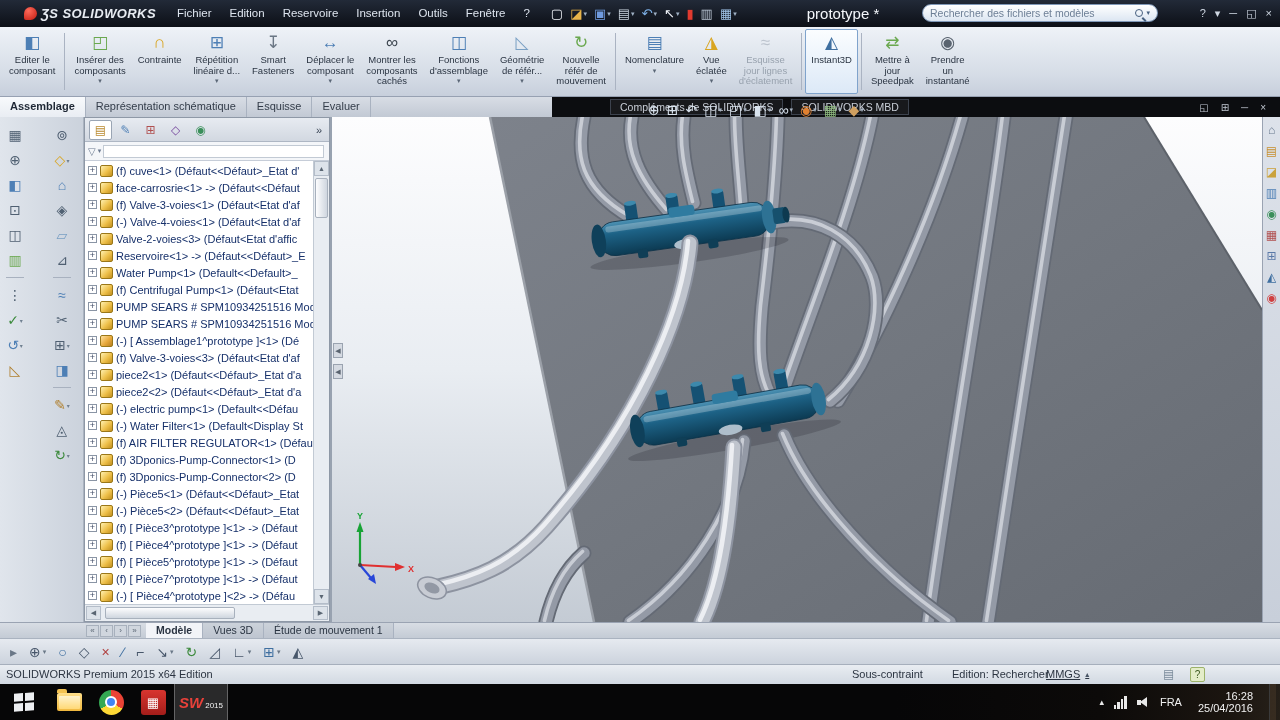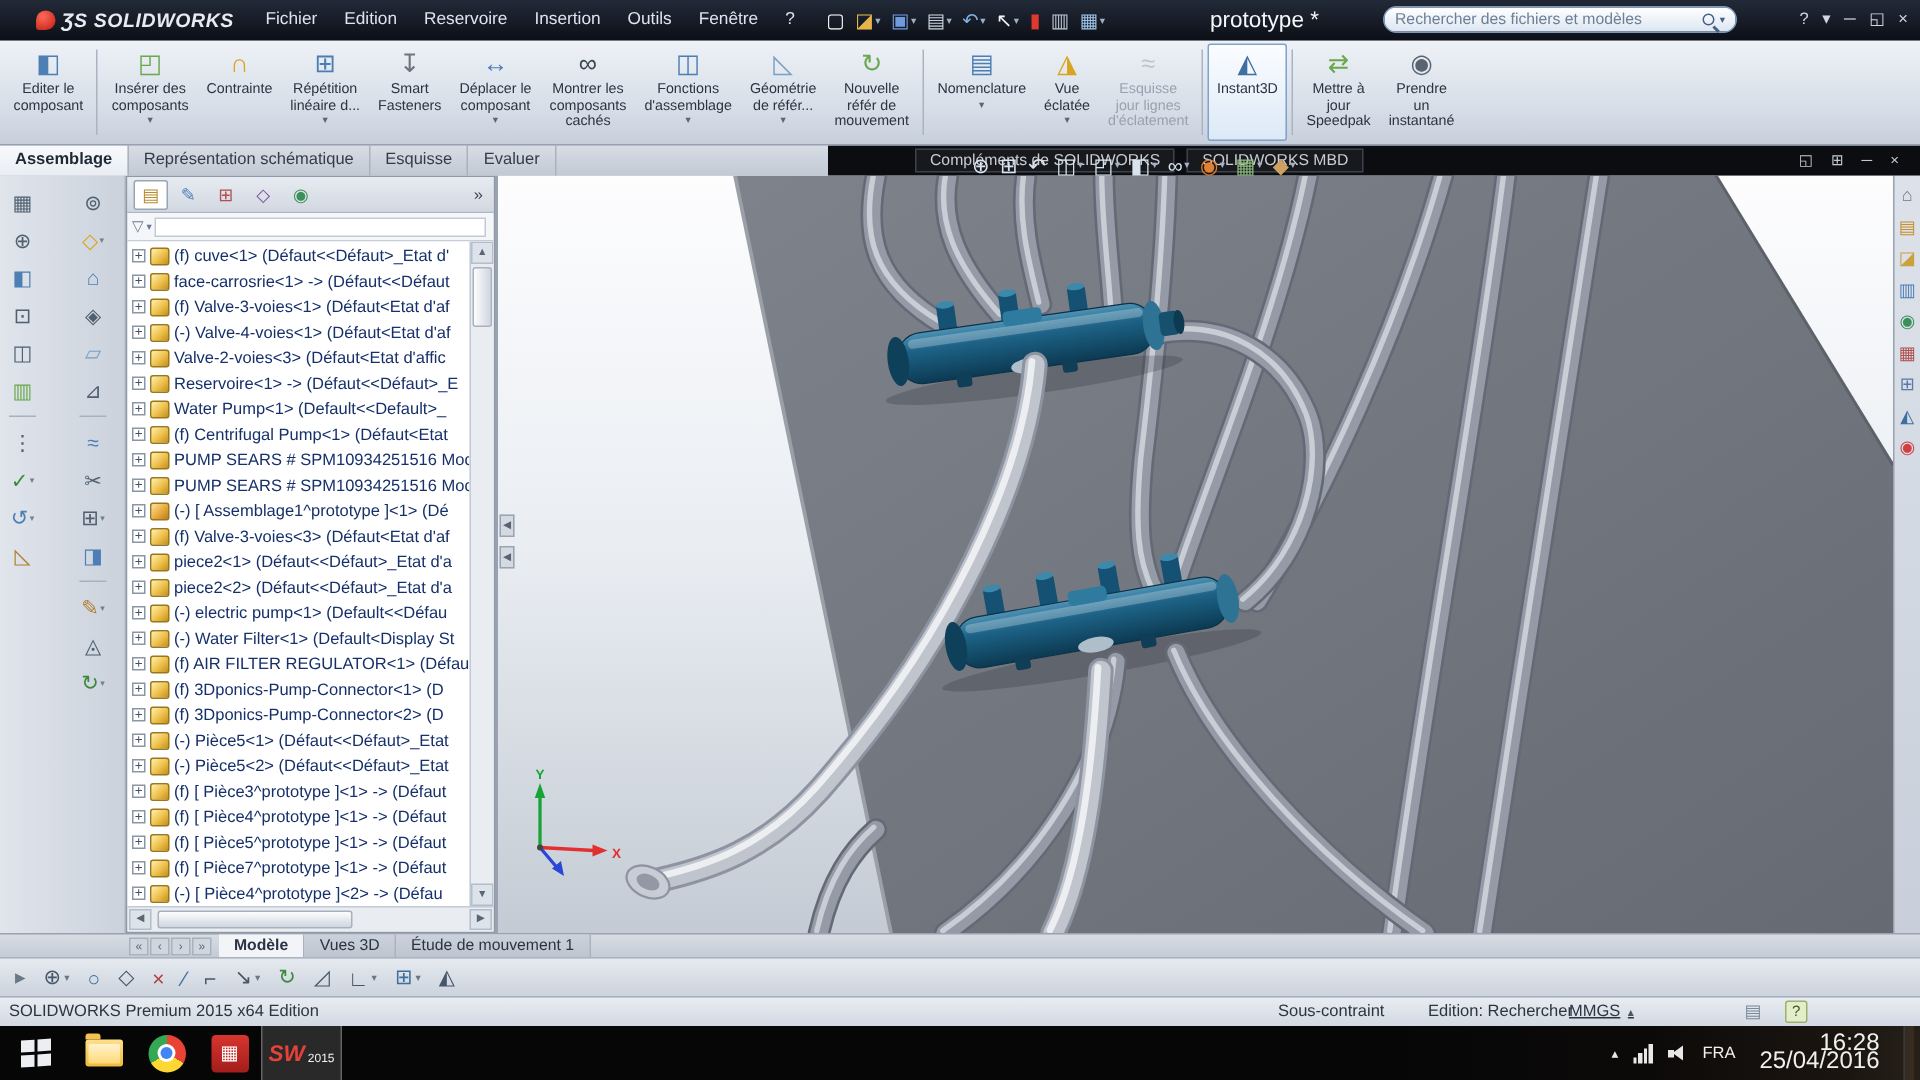--- a/index.html
+++ b/index.html
@@ -186,21 +186,21 @@
   .tcaret{font-size:9px;color:#e8e8e8;}
   .net{display:flex;align-items:flex-end;gap:1px;height:13px;}
   .net i{display:block;width:2.5px;background:#e8e8e8;}
   .net i:nth-child(1){height:4px;}.net i:nth-child(2){height:7px;}
   .net i:nth-child(3){height:10px;}.net i:nth-child(4){height:13px;}
   .vol{position:relative;width:13px;height:13px;}
   .vol::before{content:"";position:absolute;left:0;top:4px;width:4px;height:5px;background:#e8e8e8;}
   .vol::after{content:"";position:absolute;left:3px;top:1px;border-top:5.5px solid transparent;
     border-bottom:5.5px solid transparent;border-right:7px solid #e8e8e8;}
   .lang{font-size:11px;color:#f0f0f0;}
-  .clock{display:flex;flex-direction:column;align-items:flex-end;font-size:16px;line-height:12px;color:#f0f0f0;margin:0 6px;}
+  .clock{display:flex;flex-direction:column;align-items:flex-end;font-size:11px;line-height:12px;color:#f0f0f0;margin:0 6px;}
   .showdesk{width:7px;height:36px;border-left:1px solid #3a3a3a;background:rgba(90,70,50,.35);}
 </style>
 </head>
 <body>
 
 <div id="app">
 
   <div class="titlebar">
     <div class="logo">
       <span class="logo-mark"></span>

